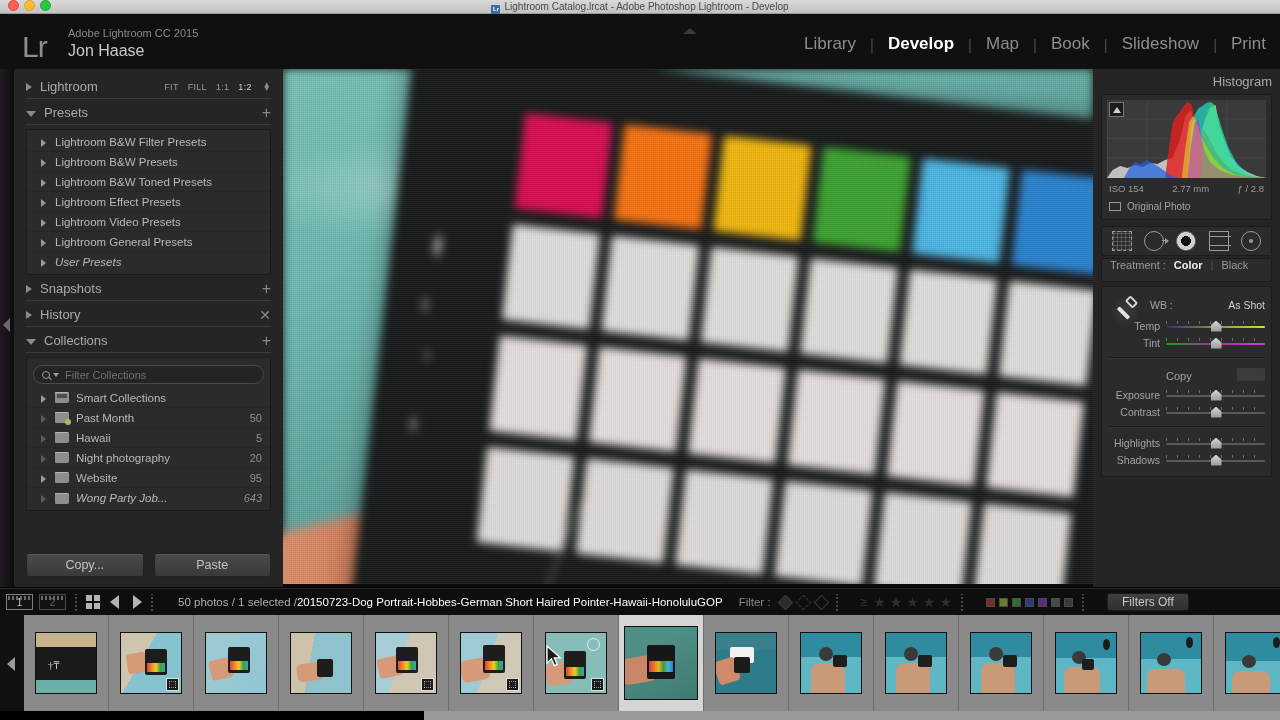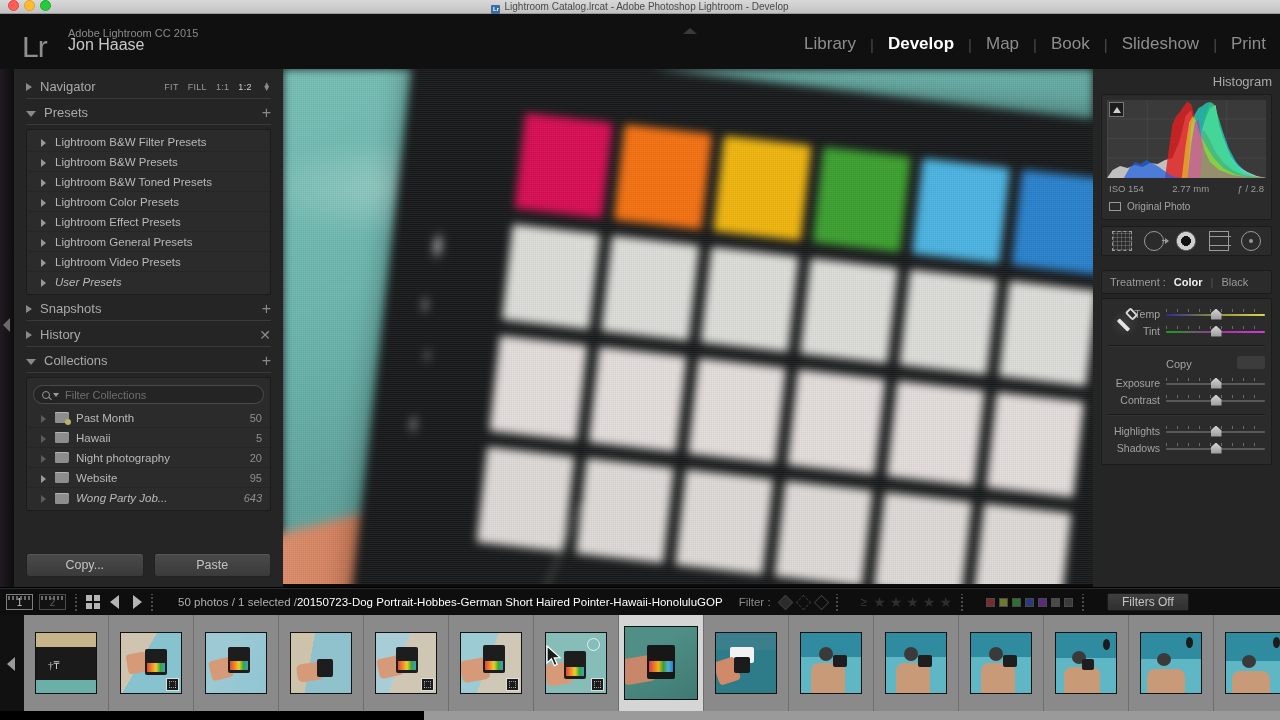--- a/index.html
+++ b/index.html
@@ -35,21 +35,21 @@
   
   .appbar{
     position:absolute; left:0; top:14px; width:1280px; height:55px;
     background:#101010;
   }
   .lr-logo{
     position:absolute; left:22px; top:18px; font-size:30px; color:#8e8e8e;
     font-weight:300; letter-spacing:-1px; line-height:30px;
   }
   .lr-app{ position:absolute; left:68px; top:13px; font-size:11px; color:#8a8a8a; }
-  .lr-user{ position:absolute; left:68px; top:22px; font-size:16px; color:#c9c9c9; }
+  .lr-user{ position:absolute; left:68px; top:28px; font-size:16px; color:#c9c9c9; }
   .modules{
     position:absolute; right:0px; top:15px; height:30px;
     display:flex; align-items:center; font-size:17px; color:#8d8d8d;
   }
   .mod{ padding:0 14px; white-space:nowrap; }
   .mod.active{ color:#fff; font-weight:bold; }
   .modsep{ color:#4a4a4a; font-size:15px; }
 
   .hdr-arrow{
     position:absolute; left:683px; top:14px;
@@ -248,21 +248,21 @@
      border-top:3px solid transparent;border-bottom:3px solid transparent;border-left:4px solid #9a9a9a;}
   .t-redeye{ border-radius:50%; background:radial-gradient(circle,#111 0 34%,#cfcfcf 36% 62%,#6a6a6a 64% 100%); }
   .t-grad{ border:1px solid #9a9a9a; }
   .t-grad::after,.t-grad::before{ content:""; position:absolute; left:-1px; width:22px; height:1px; background:#9a9a9a; }
   .t-grad::after{ top:4px; } .t-grad::before{ bottom:4px; }
   .t-radial{ border:1.4px solid #9a9a9a; border-radius:50%; }
   .t-radial::after{ content:""; position:absolute; left:7px; top:7px; width:4px;height:4px;border-radius:50%;background:#9a9a9a;}
 
   .treatbox{
     background:#2b2b2b; border:1px solid #1b1b1b; border-radius:2px;
-    display:flex; align-items:center; height:24px; margin-top:14px; padding:0 8px;
+    display:flex; align-items:flex-start; height:24px; margin-top:2px; padding:0 8px;
     font-size:11px; color:#9a9a9a; gap:8px;
   }
   .treat-lbl{ flex:0 0 auto; }
   .treat-opt{ color:#9a9a9a; }
   .treat-opt.sel{ color:#efefef; font-weight:bold; }
   .treat-sep{ color:#555; }
 
   .basicbox{ background:#2b2b2b; border:1px solid #1b1b1b; border-radius:2px; margin-top:4px; padding:6px 6px 8px 6px; position:relative;}
   .wbrow{ display:flex; align-items:center; font-size:10.5px; color:#a3a3a3; height:24px; }
   .eyedrop{
@@ -439,21 +439,21 @@
 <div class="workspace"></div>
 
 <div class="collapse-left">
   <div class="tri"></div>
 </div>
 
 <div class="leftpanel">
 
   <div class="pnl-header">
     <span class="pnl-tri"></span>
-    <span class="pnl-title">Navigator</span>
+    <span class="pnl-title">Lightroom</span>
     <span class="zoomlv">
       <span class="lv">FIT</span>
       <span class="lv">FILL</span>
       <span class="lv">1:1</span>
       <span class="lv sel">1:2</span>
       <span class="stepper">
         <span>▲</span>
         <span>▼</span>
       </span>
     </span>
@@ -472,33 +472,29 @@
     <div class="row">
         <span class="rtri"></span>
         <span class="lbl">Lightroom B&amp;W Presets</span>
       </div>
     <div class="row">
         <span class="rtri"></span>
         <span class="lbl">Lightroom B&amp;W Toned Presets</span>
       </div>
     <div class="row">
         <span class="rtri"></span>
-        <span class="lbl">Lightroom Color Presets</span>
+        <span class="lbl">Lightroom Effect Presets</span>
       </div>
     <div class="row">
         <span class="rtri"></span>
-        <span class="lbl">Lightroom Effect Presets</span>
+        <span class="lbl">Lightroom Video Presets</span>
       </div>
     <div class="row">
         <span class="rtri"></span>
         <span class="lbl">Lightroom General Presets</span>
-      </div>
-    <div class="row">
-        <span class="rtri"></span>
-        <span class="lbl">Lightroom Video Presets</span>
       </div>
     <div class="row">
         <span class="rtri"></span>
         <span class="lbl">User Presets</span>
       </div>
   </div>
 
   <div class="pnl-header">
     <span class="pnl-tri"></span>
     <span class="pnl-title">Snapshots</span>
@@ -514,20 +510,26 @@
   <div class="pnl-header">
     <span class="pnl-tri open"></span>
     <span class="pnl-title">Collections</span>
     <span class="pnl-plus">+</span>
   </div>
   <div class="listbox">
     <div class="searchbox">
       <span class="mag"></span>
       <span class="cvtri"></span>
       <span>Filter Collections</span>
+    </div>
+    <div class="row">
+      <span class="rtri"></span>
+      <span class="fold smart"></span>
+      <span class="lbl">Smart Collections</span>
+      <span class="cnt"></span>
     </div>
     <div class="row">
       <span class="rtri dim"></span>
       <span class="fold gear"></span>
       <span class="lbl">Past Month</span>
       <span class="cnt">50</span>
     </div>
     <div class="row">
       <span class="rtri dim"></span>
       <span class="fold"></span>
@@ -644,20 +646,24 @@
     <span class="treat-lbl">Treatment :</span>
     <span class="treat-opt sel">Color</span>
     <span class="treat-sep">|</span>
     <span class="treat-opt">Black</span>
   </div>
 
   <div class="basicbox">
     <div class="eyedrop">
       <span class="stem"></span>
       <span class="bulb"></span>
+    </div>
+    <div class="wbrow">
+      <span class="wb-lbl">WB :</span>
+      <span class="wb-val">As Shot</span>
     </div>
     <div class="sliderrow">
       <span class="sl-name">Temp</span>
       <span class="sl-track">
         <span class="sl-ticks"></span>
         <span class="sl-line temp"></span>
         <span class="sl-knob" style="left:calc(50% - 5px)"></span>
       </span>
     </div>
     <div class="sliderrow">

